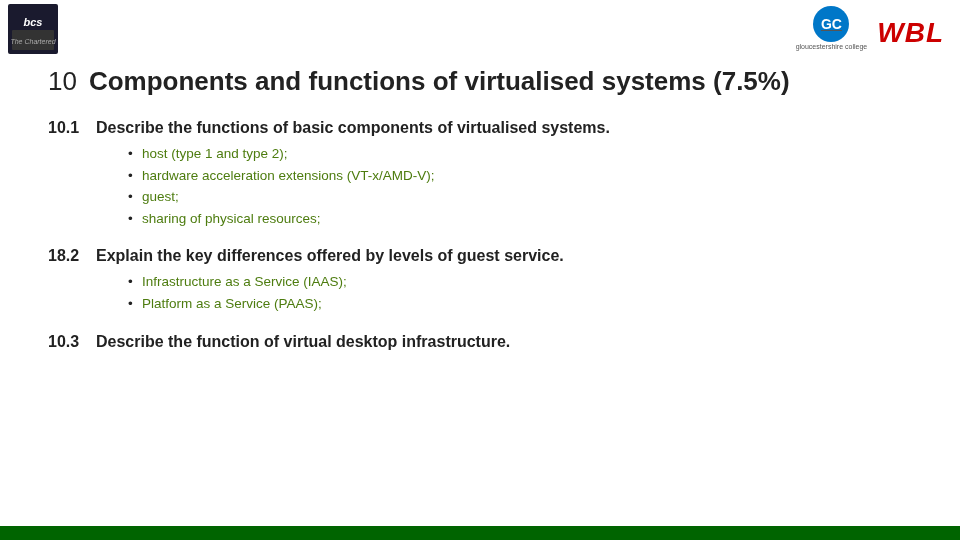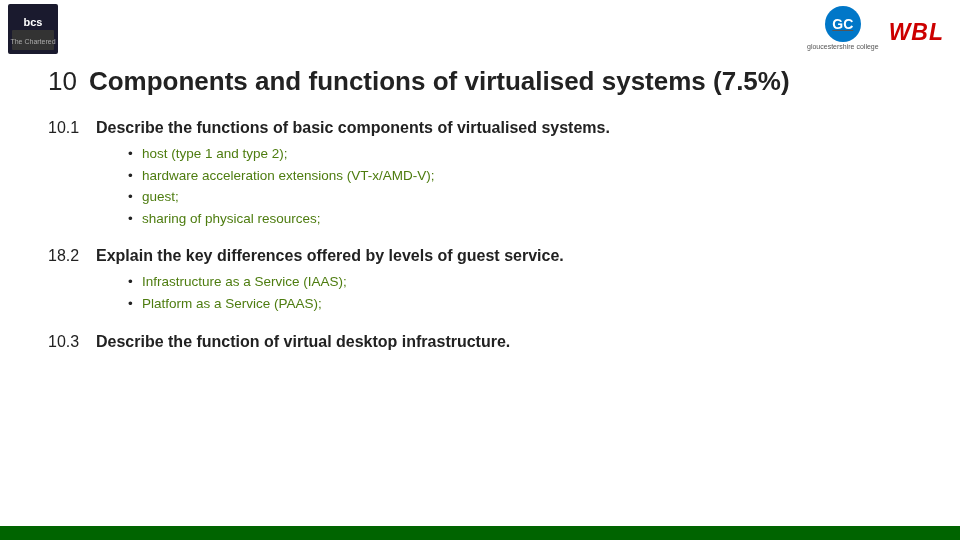--- a/index.html
+++ b/index.html
@@ -30,21 +30,21 @@
     .gc-logo {
       display: flex;
       flex-direction: column;
       align-items: center;
       font-size: 8px;
       color: #555;
       line-height: 1.2;
     }
 
     .wbl-text {
-      font-size: 23px;
+      font-size: 28px;
       font-weight: bold;
       color: #cc0000;
       font-style: italic;
       letter-spacing: 1px;
       margin-top: 8px;
     }
 
     .content {
       padding: 10px 48px 10px 48px;
     }
@@ -70,21 +70,21 @@
 
     .section-header {
       display: flex;
       align-items: baseline;
       gap: 10px;
       margin-bottom: 6px;
     }
 
     .section-number {
       font-size: 16px;
-      font-weight: normal;
+      font-weight: bold;
       color: #222;
       min-width: 38px;
     }
 
     .section-title {
       font-size: 16px;
       font-weight: bold;
       color: #222;
     }
 
@@ -115,20 +115,21 @@
       width: 100%;
       height: 14px;
       background: #006400;
     }
 
     
     .bcs-logo {
       width: 30px;
       height: 50px;
       position: relative;
+      font-style: italic;
     }
   </style>
 </head>
 <body>
 
 <div class="top-bar">
 
   <div class="bcs-logo">
     <svg width="50" height="50" viewBox="0 0 50 50">
 

